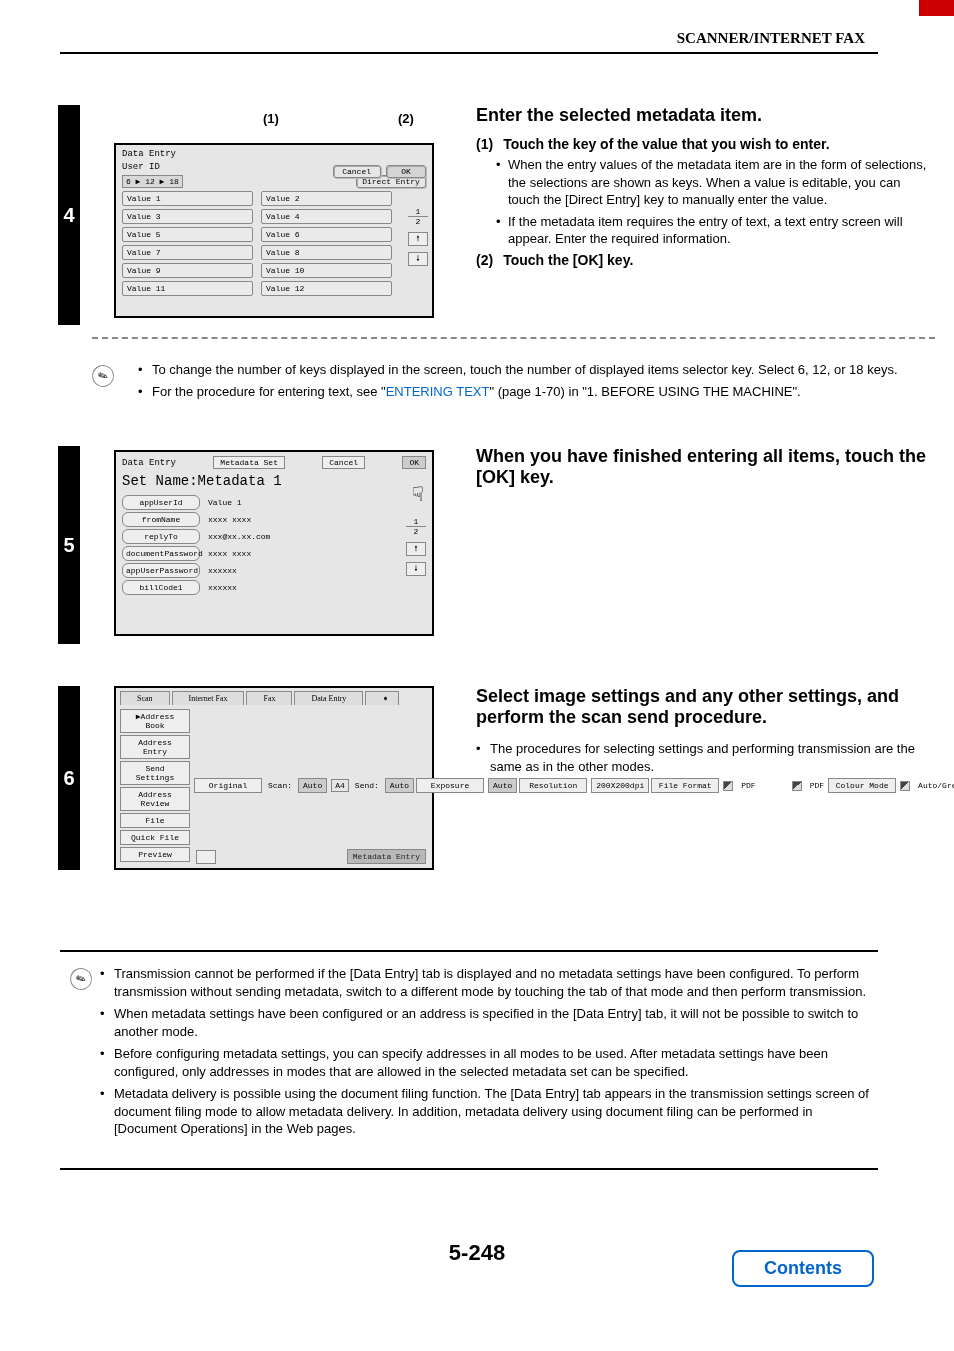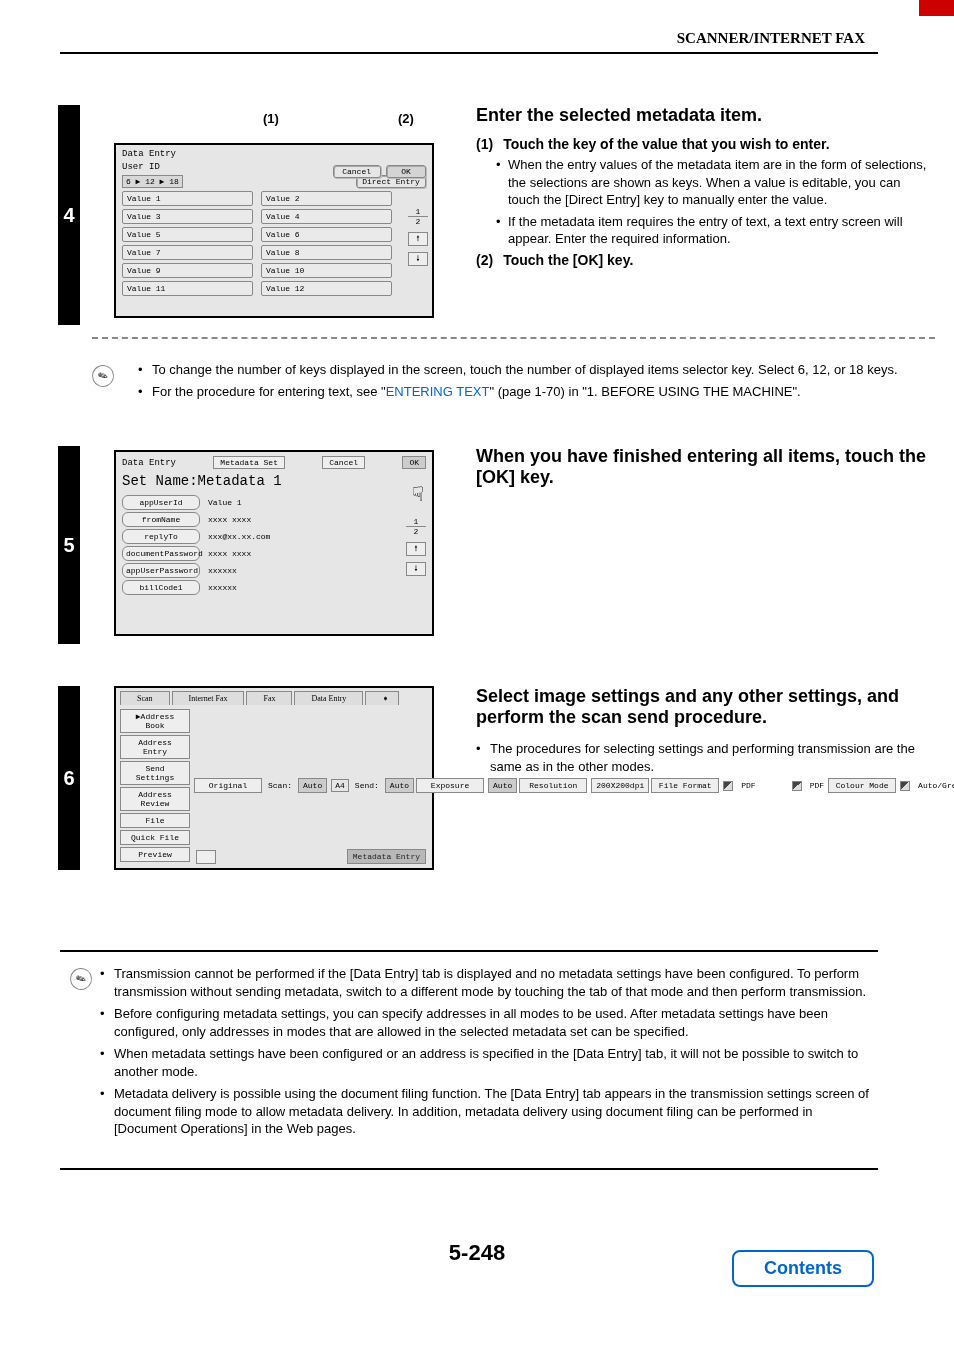--- a/index.html
+++ b/index.html
@@ -276,21 +276,21 @@
     <div class="right-col6">
       <h3>Select image settings and any other settings, and perform the scan send procedure.</h3>
       <div class="bul">The procedures for selecting settings and performing transmission are the same as in the other modes.</div>
     </div>
   </div>
 
   <div class="bottom-rule"></div>
   <div class="note-icon2">✎</div>
   <div class="bottom-note">
     <div class="bul">Transmission cannot be performed if the [Data Entry] tab is displayed and no metadata settings have been configured. To perform transmission without sending metadata, switch to a different mode by touching the tab of that mode and then perform transmission.</div>
+    <div class="bul">When metadata settings have been configured or an address is specified in the [Data Entry] tab, it will not be possible to switch to another mode.</div>
     <div class="bul">Before configuring metadata settings, you can specify addresses in all modes to be used. After metadata settings have been configured, only addresses in modes that are allowed in the selected metadata set can be specified.</div>
-    <div class="bul">When metadata settings have been configured or an address is specified in the [Data Entry] tab, it will not be possible to switch to another mode.</div>
     <div class="bul">Metadata delivery is possible using the document filing function. The [Data Entry] tab appears in the transmission settings screen of document filing mode to allow metadata delivery. In addition, metadata delivery using document filing can be performed in [Document Operations] in the Web pages.</div>
   </div>
   <div class="bottom-rule2"></div>
 
   <div class="page-num">5-248</div>
   <div class="contents-btn">Contents</div>
 </div>
 
 </body></html>

